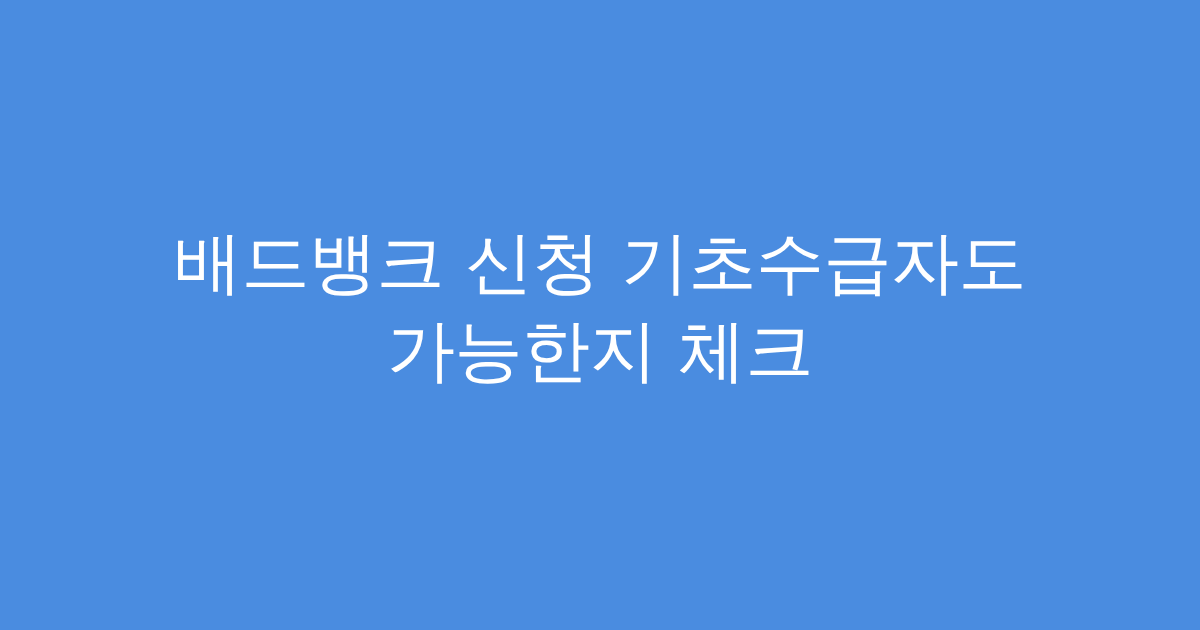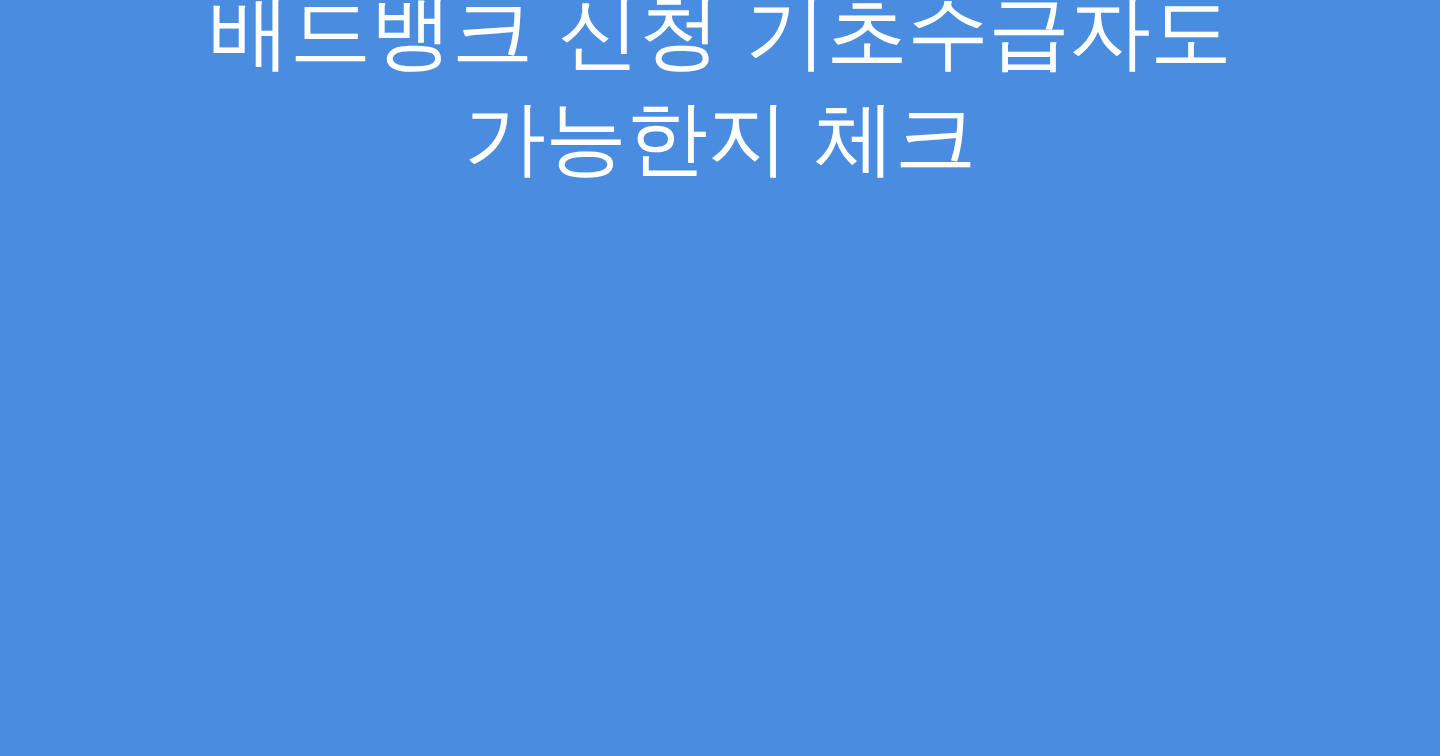--- a/index.html
+++ b/index.html
@@ -15,20 +15,21 @@
 
   
   .og-card {
     position: relative;
     width: 1200px;
     height: 630px;
     box-sizing: border-box;
     background-color: #4a8ce0;   
     overflow: hidden;
     display: flex;
+    align-items: center;
     justify-content: center;
   }
 
   
   .og-title-wrap {
     width: 1056px;              
     margin-top: -16px;          
     display: block;
   }
 

